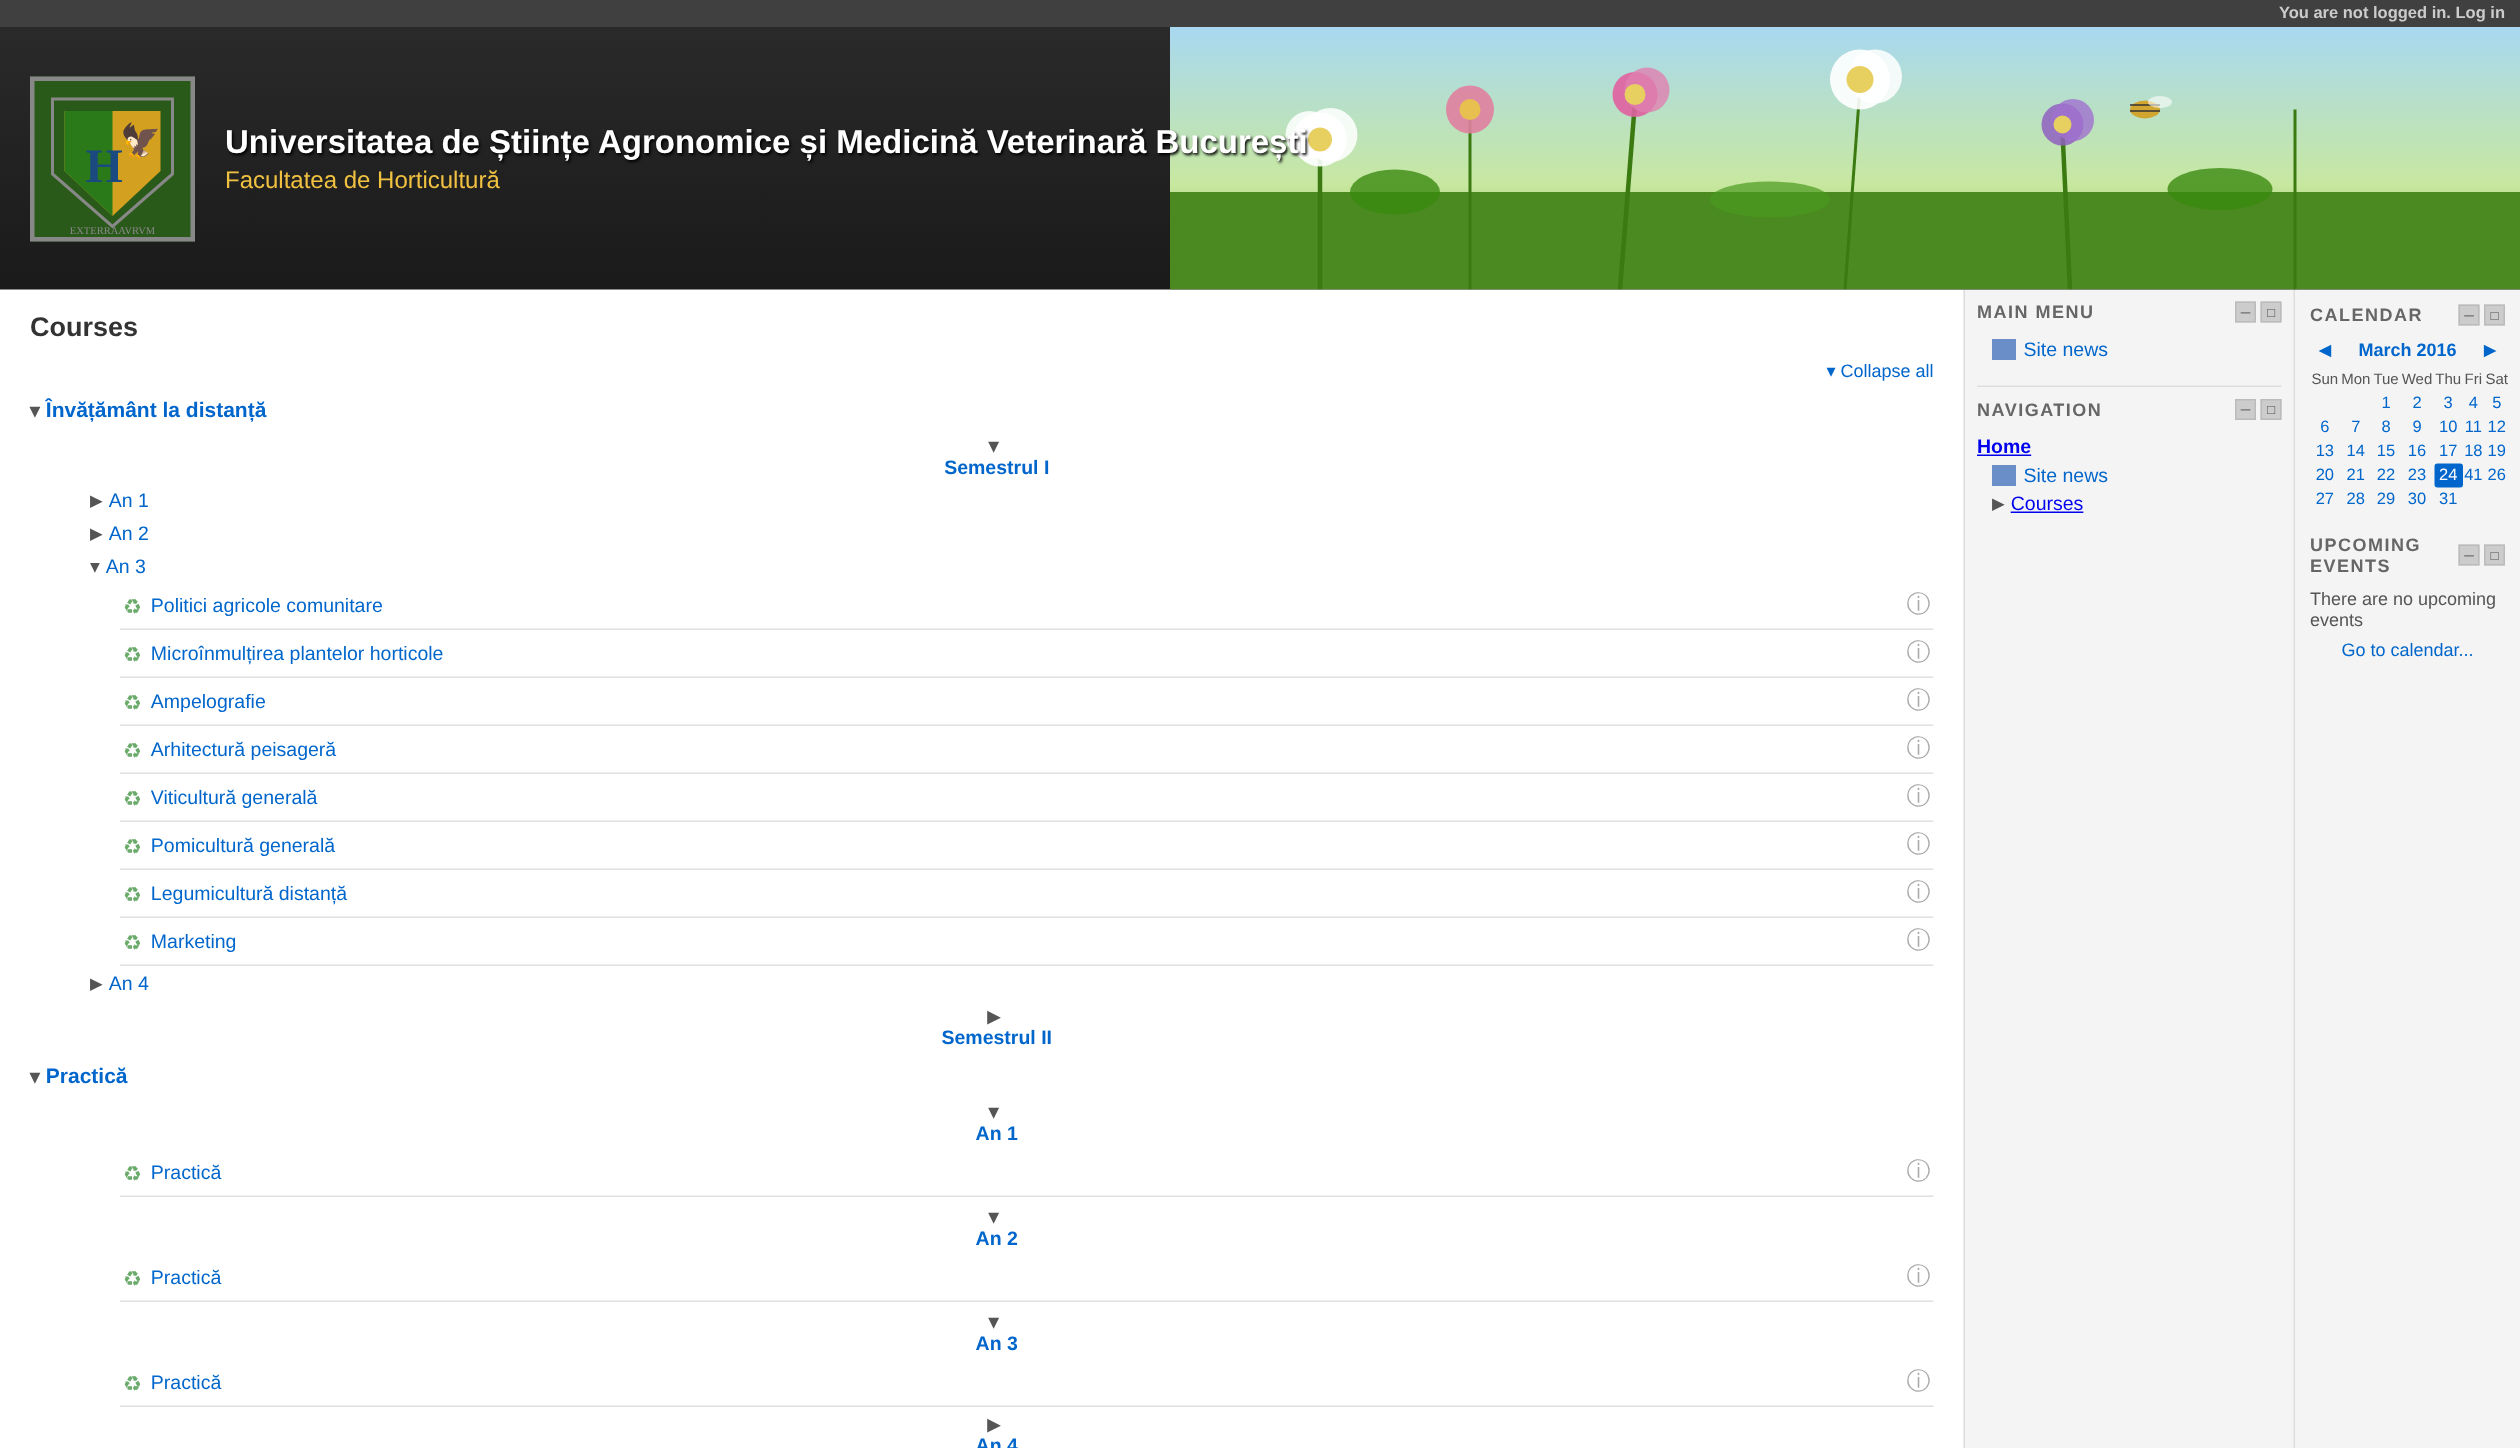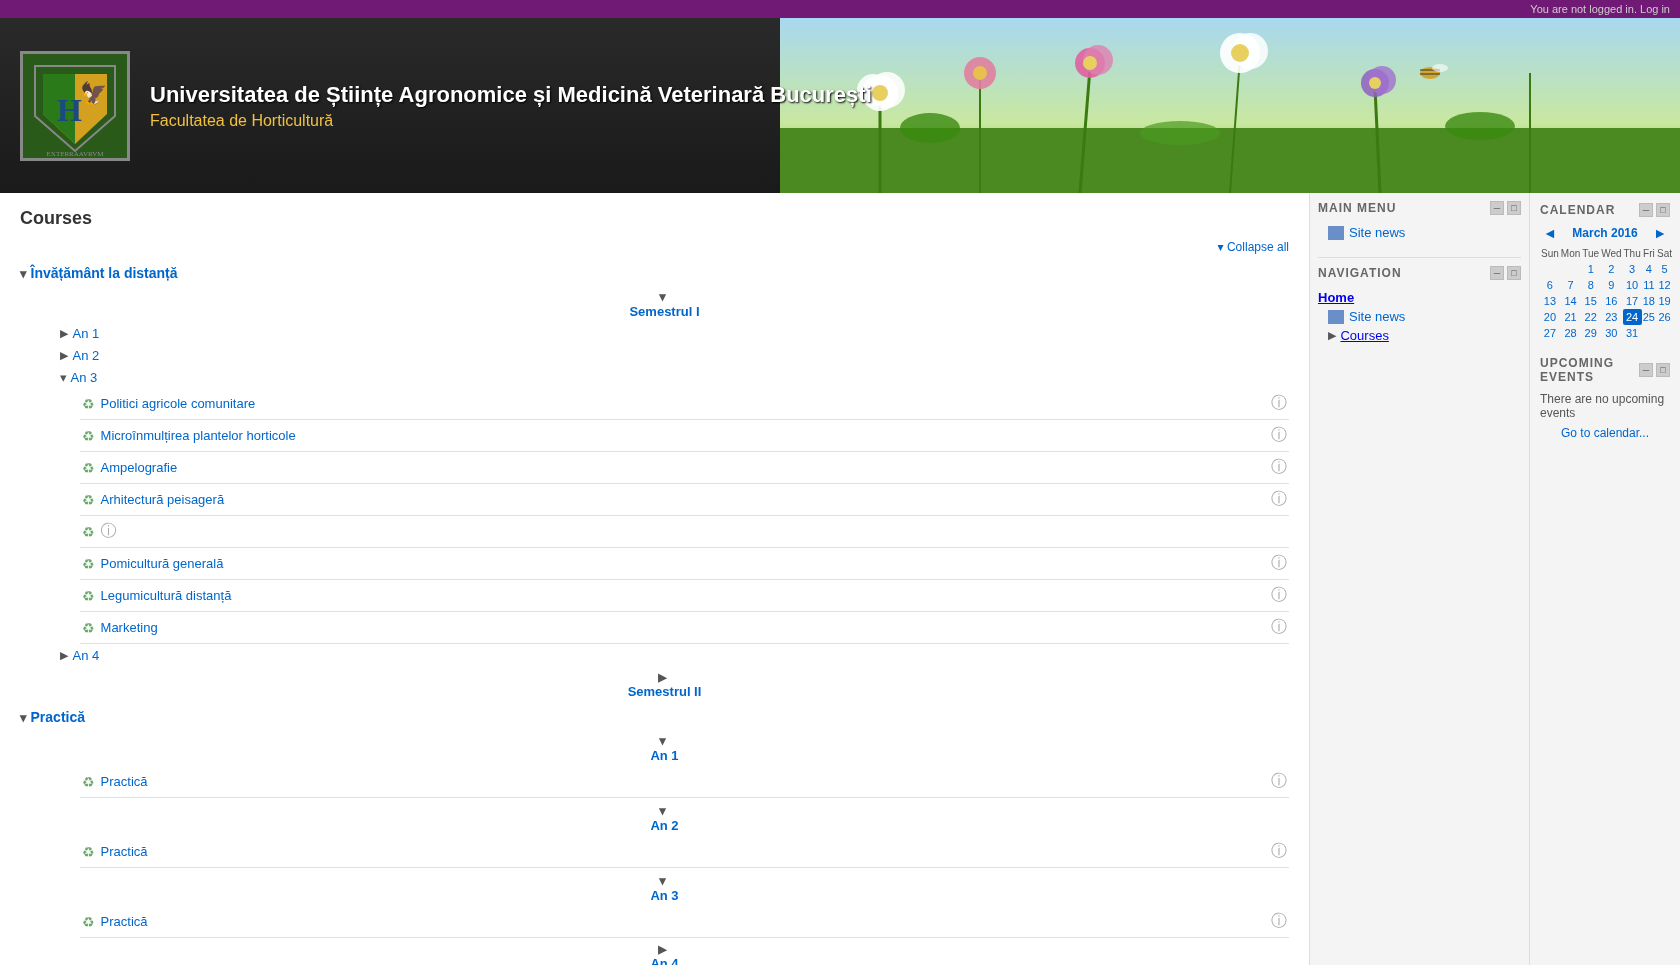--- a/index.html
+++ b/index.html
@@ -1,24 +1,25 @@
 <!DOCTYPE html>
 <html><head>
   <meta charset="utf-8">
   <style>
     * { margin: 0; padding: 0; box-sizing: border-box; }
     body { font-family: Arial, sans-serif; font-size: 13px; background: #fff; color: #333; }
 
     
     #topbar {
-      background: #701a75;
+      background: #404040;
       color: #ccc;
       font-size: 11px;
       text-align: right;
       padding: 3px 10px;
+      font-weight: bold;
     }
     #topbar a { color: #ccc; text-decoration: none; }
 
     
     #header {
       display: flex;
       align-items: center;
       background: linear-gradient(to bottom, #2a2a2a 0%, #1a1a1a 100%);
       height: 175px;
       position: relative;
@@ -443,20 +444,21 @@
             <a href="#" class="course-link">Ampelografie</a>
             <span class="course-info-icon">ⓘ</span>
           </div>
           <div class="course-row">
             <span class="recycling-icon">♻</span>
             <a href="#" class="course-link">Arhitectură peisageră</a>
             <span class="course-info-icon">ⓘ</span>
           </div>
           <div class="course-row">
             <span class="recycling-icon">♻</span>
+            <a href="#" class="course-link">Viticultură generală</a>
             <span class="course-info-icon">ⓘ</span>
           </div>
           <div class="course-row">
             <span class="recycling-icon">♻</span>
             <a href="#" class="course-link">Pomicultură generală</a>
             <span class="course-info-icon">ⓘ</span>
           </div>
           <div class="course-row">
             <span class="recycling-icon">♻</span>
             <a href="#" class="course-link">Legumicultură distanță</a>
@@ -616,21 +618,21 @@
             <td><a href="#">17</a></td>
             <td class="weekend"><a href="#">18</a></td>
             <td class="weekend"><a href="#">19</a></td>
           </tr>
           <tr>
             <td class="weekend"><a href="#">20</a></td>
             <td><a href="#">21</a></td>
             <td><a href="#">22</a></td>
             <td><a href="#">23</a></td>
             <td class="today">24</td>
-            <td class="weekend"><a href="#">25</a></td>
+            <td class="weekend"><a href="#">41</a></td>
             <td class="weekend"><a href="#">26</a></td>
           </tr>
           <tr>
             <td class="weekend"><a href="#">27</a></td>
             <td><a href="#">28</a></td>
             <td><a href="#">29</a></td>
             <td><a href="#">30</a></td>
             <td><a href="#">31</a></td>
             <td></td>
             <td></td>

